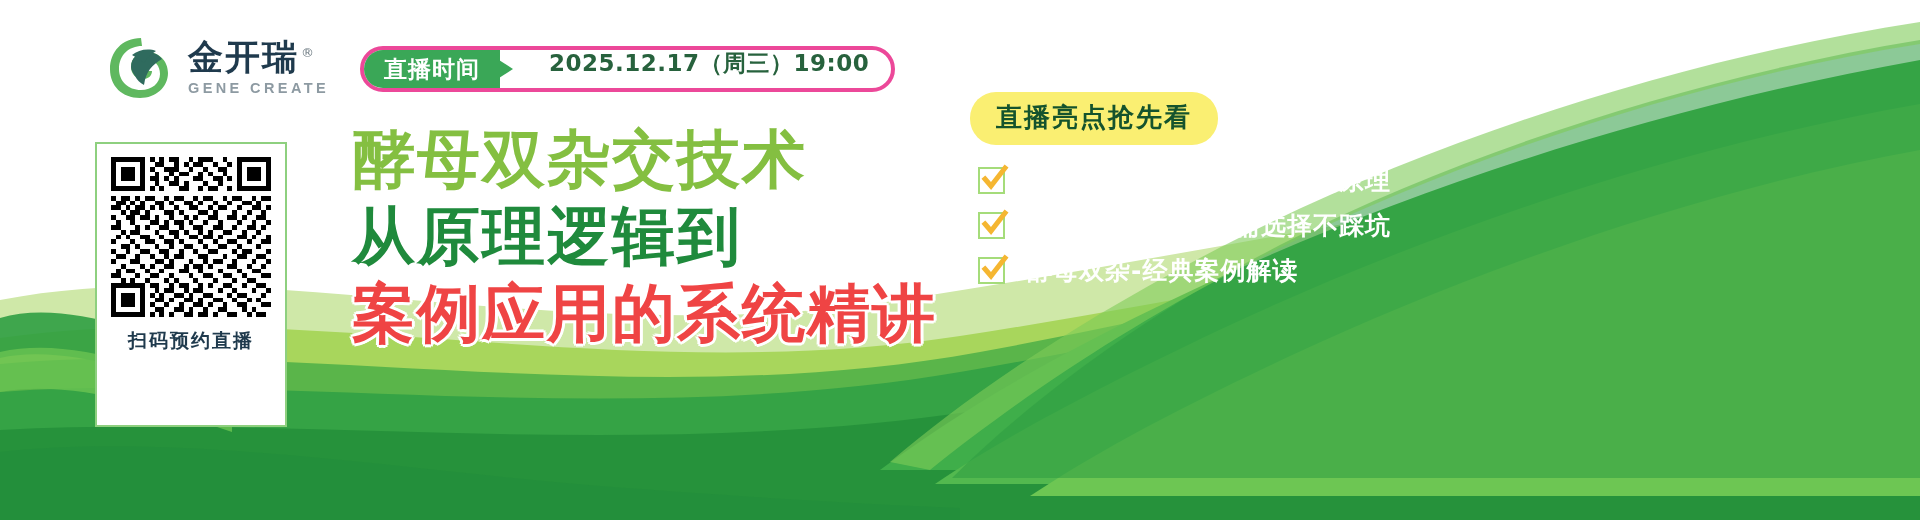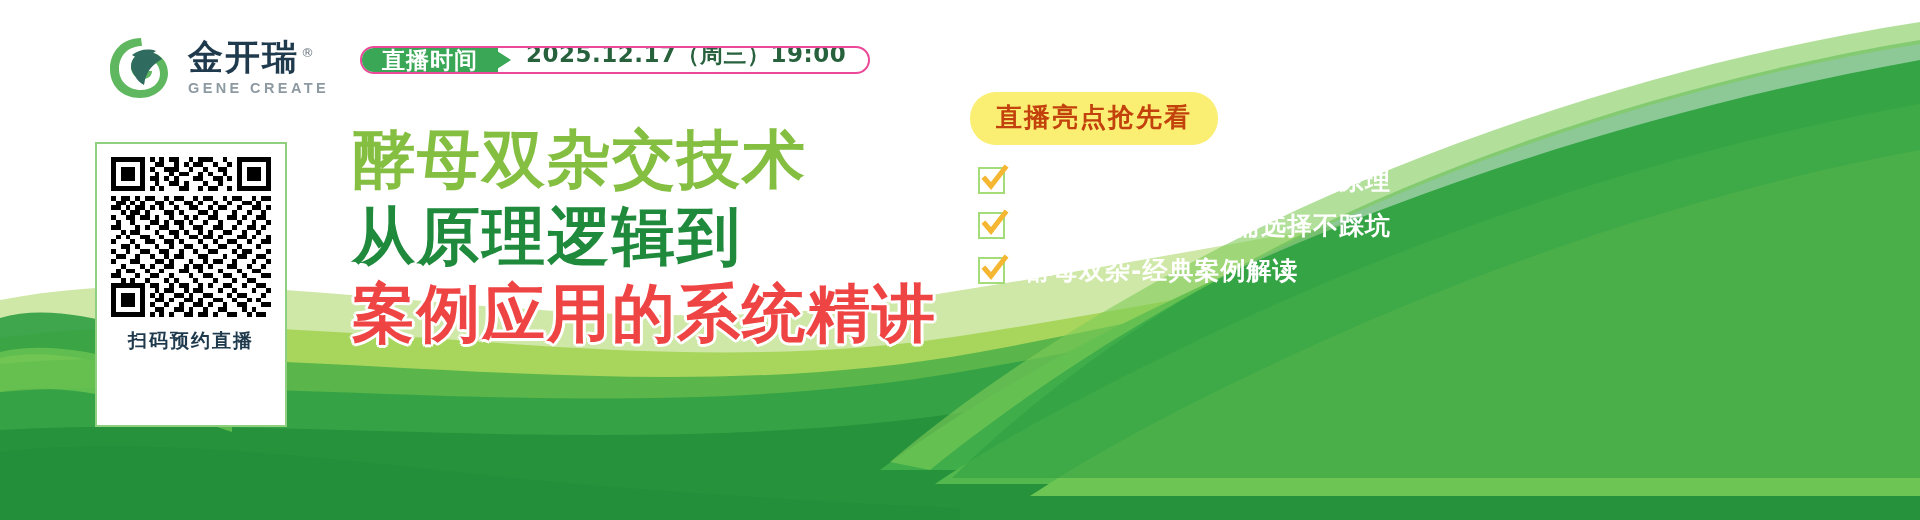--- a/index.html
+++ b/index.html
@@ -35,23 +35,23 @@
     margin-left:2px;
   }
   .logo-en{
     font-size:14.5px;font-weight:bold;color:#8d9aa2;letter-spacing:3.4px;
     margin-top:6px;white-space:nowrap;
   }
 
   
   .time-pill{
     position:absolute;left:360px;top:46px;
-    height:28px;display:flex;align-items:stretch;
-    border:2px solid #ec4899;border-radius:23px;background:#ffffff;
-    box-sizing:border-box;overflow:hidden;
+    height:46px;display:flex;align-items:stretch;
+    border:4px solid #ec4899;border-radius:23px;background:#ffffff;
+    box-sizing:border-box;overflow:hidden;gap:21px;
   }
   .time-label{
     background:#3aa757;color:#ffffff;
     font-size:23px;font-weight:bold;letter-spacing:1px;
     display:flex;align-items:center;
     padding:0 20px 0 22px;
     margin:-2px 0 -2px -2px;
     border-radius:23px 0 0 23px;
     position:relative;
     font-family:"DejaVu Sans","Liberation Sans",sans-serif;
@@ -100,21 +100,21 @@
     margin-top:11px;font-size:19px;font-weight:bold;color:#1f3a4d;
     letter-spacing:2px;
     font-family:"DejaVu Sans","Liberation Sans",sans-serif;
   }
 
   
   .hl-badge{
     position:absolute;left:970px;top:92px;
     background:#faef72;border-radius:26px;
     padding:8px 26px 10px;
-    font-size:26px;font-weight:bold;color:#c2410c;letter-spacing:2px;
+    font-size:26px;font-weight:bold;color:#14532d;letter-spacing:2px;
     white-space:nowrap;
     font-family:"DejaVu Sans","Liberation Sans",sans-serif;
   }
   .bullets{
     position:absolute;left:978px;top:164px;
     display:flex;flex-direction:column;gap:12px;
   }
   .bullet{display:flex;align-items:center;gap:22px;}
   .check-box{
     width:27px;height:27px;flex:none;position:relative;

